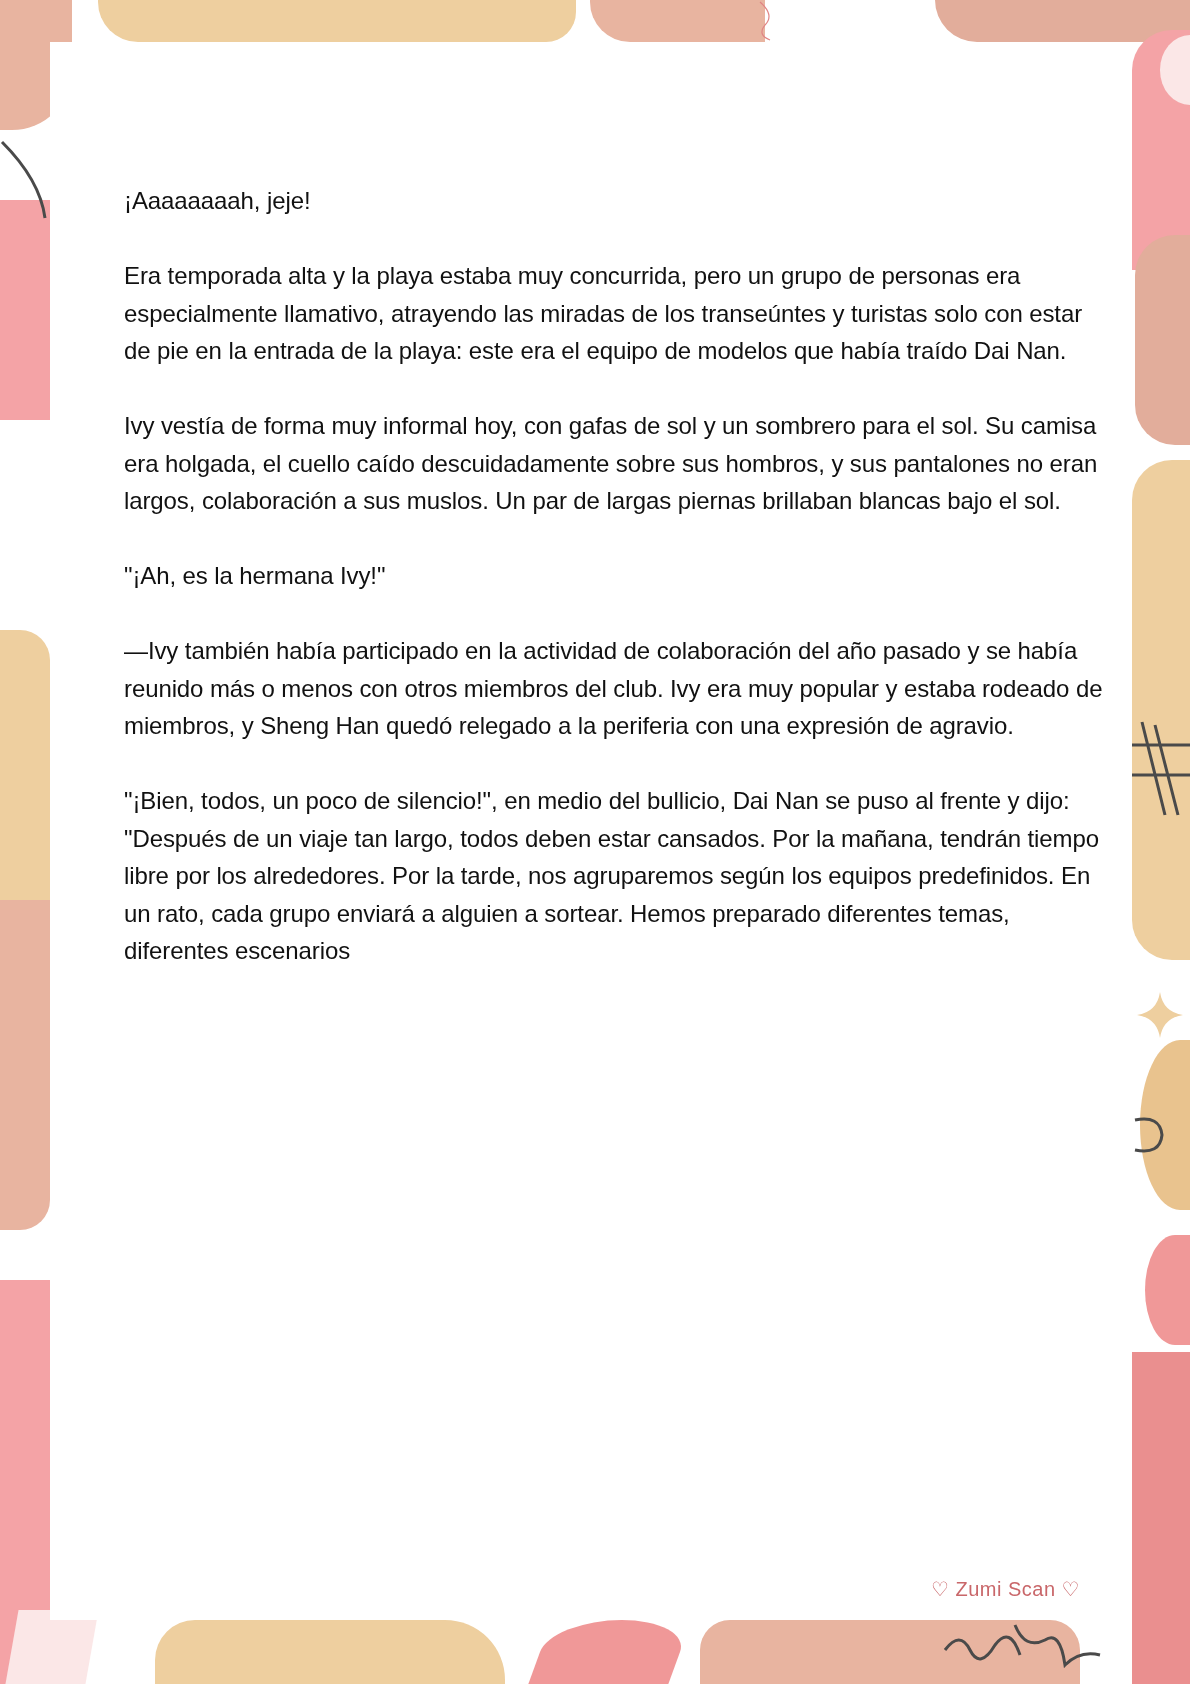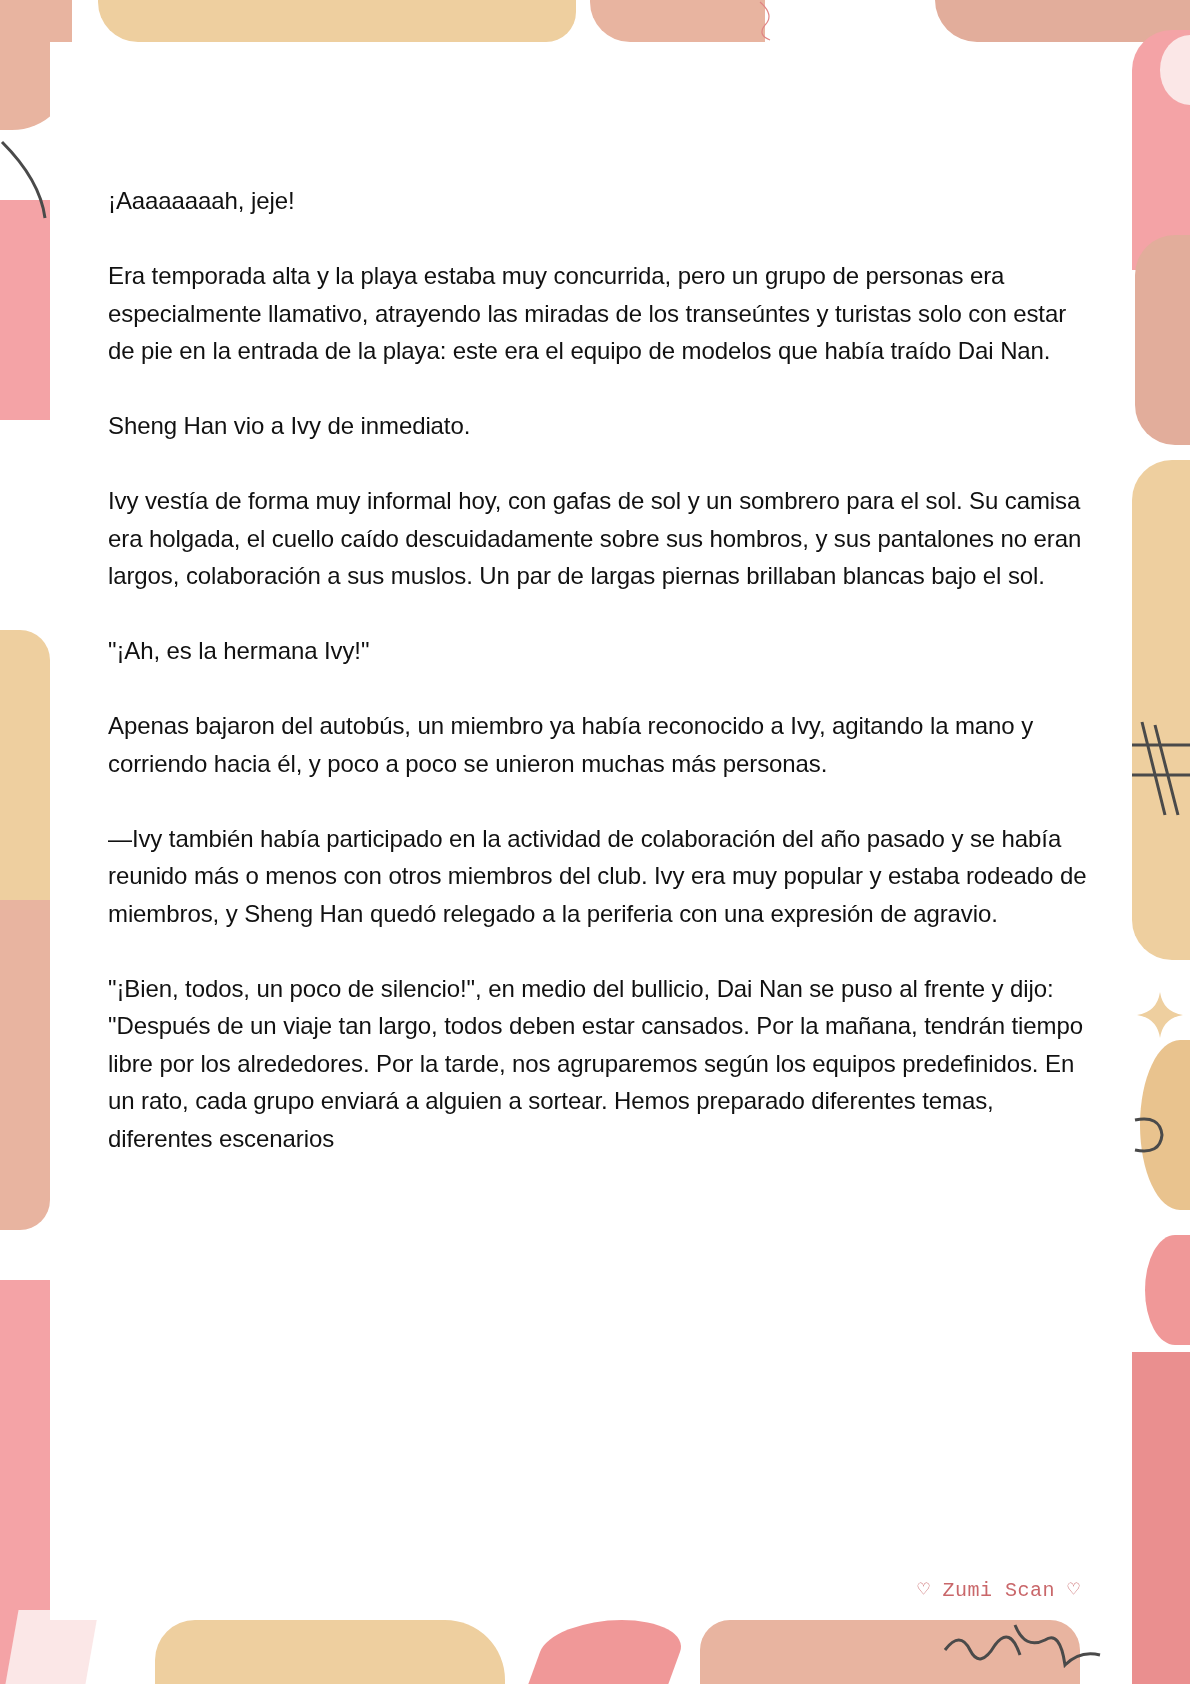--- a/index.html
+++ b/index.html
@@ -1,22 +1,22 @@
 <!DOCTYPE html>
 <html><head>
 <meta charset="utf-8">
 <style>
   html, body { margin:0; padding:0; }
   body { width:1190px; height:1684px; position:relative; overflow:hidden; background:#ffffff; font-family:"Liberation Sans", sans-serif; }
   .frame { position:absolute; inset:0; overflow:hidden; }
   .blob { position:absolute; }
   .panel { position:absolute; left:50px; top:42px; width:1082px; height:1578px; background:#ffffff; }
-  .content { position:absolute; left:108px; top:182px; width:980px; font-family:"Liberation Sans", sans-serif; font-size:24px; line-height:37.5px; color:#111111; letter-spacing:-0.1px; }
+  .content { position:absolute; left:124px; top:182px; width:980px; font-family:"Liberation Sans", sans-serif; font-size:24px; line-height:37.5px; color:#111111; letter-spacing:-0.1px; }
   .content p { margin:0 0 37.5px 0; }
-  .footer { position:absolute; right:110px; top:1577px; font-family:Liberation Mono, monospace; font-size:20px; color:#c9676a; letter-spacing:0.5px; }
+  .footer { position:absolute; right:110px; top:1577px; font-family:Liberation Sans, sans-serif; font-size:20px; color:#c9676a; letter-spacing:0.5px; }
 </style>
 </head>
 <body>
 
 <div class="frame">
 
   <div class="blob" style="left:98px;top:0;width:478px;height:42px;background:#eecf9f;border-radius:0 0 30px 40px;"></div>
   <div class="blob" style="left:590px;top:0;width:175px;height:42px;background:#e8b4a0;border-radius:0 0 0 40px;"></div>
   <div class="blob" style="left:935px;top:0;width:255px;height:42px;background:#e2ad9b;border-radius:0 0 0 50px;"></div>
   <div class="blob" style="left:0;top:0;width:72px;height:130px;background:#e8b4a0;border-radius:0 0 60px 0;"></div>
@@ -56,21 +56,19 @@
   <svg class="blob" style="left:940px;top:1620px;" width="180" height="60">
       <path d="M5 30 Q20 10 30 30 Q40 50 55 25 Q70 5 80 35 M75 5 Q85 30 105 20 Q120 10 125 45 Q140 30 160 35" stroke="#4a4a4a" stroke-width="3" fill="none"></path>
     </svg>
 </div>
 
 <div class="panel"></div>
 
 <div class="content">
   <p>¡Aaaaaaaah, jeje!</p>
   <p>Era temporada alta y la playa estaba muy concurrida, pero un grupo de personas era especialmente llamativo, atrayendo las miradas de los transeúntes y turistas solo con estar de pie en la entrada de la playa: este era el equipo de modelos que había traído Dai Nan.</p>
-  <p>Sheng Han vio a Ivy de inmediato.</p>
   <p>Ivy vestía de forma muy informal hoy, con gafas de sol y un sombrero para el sol. Su camisa era holgada, el cuello caído descuidadamente sobre sus hombros, y sus pantalones no eran largos, colaboración a sus muslos. Un par de largas piernas brillaban blancas bajo el sol.</p>
   <p>"¡Ah, es la hermana Ivy!"</p>
-  <p>Apenas bajaron del autobús, un miembro ya había reconocido a Ivy, agitando la mano y corriendo hacia él, y poco a poco se unieron muchas más personas.</p>
   <p>—Ivy también había participado en la actividad de colaboración del año pasado y se había reunido más o menos con otros miembros del club. Ivy era muy popular y estaba rodeado de miembros, y Sheng Han quedó relegado a la periferia con una expresión de agravio.</p>
   <p>"¡Bien, todos, un poco de silencio!", en medio del bullicio, Dai Nan se puso al frente y dijo: "Después de un viaje tan largo, todos deben estar cansados. Por la mañana, tendrán tiempo libre por los alrededores. Por la tarde, nos agruparemos según los equipos predefinidos. En un rato, cada grupo enviará a alguien a sortear. Hemos preparado diferentes temas, diferentes escenarios</p>
 </div>
 
 <div class="footer">♡ Zumi Scan ♡</div>
 
 </body></html>

